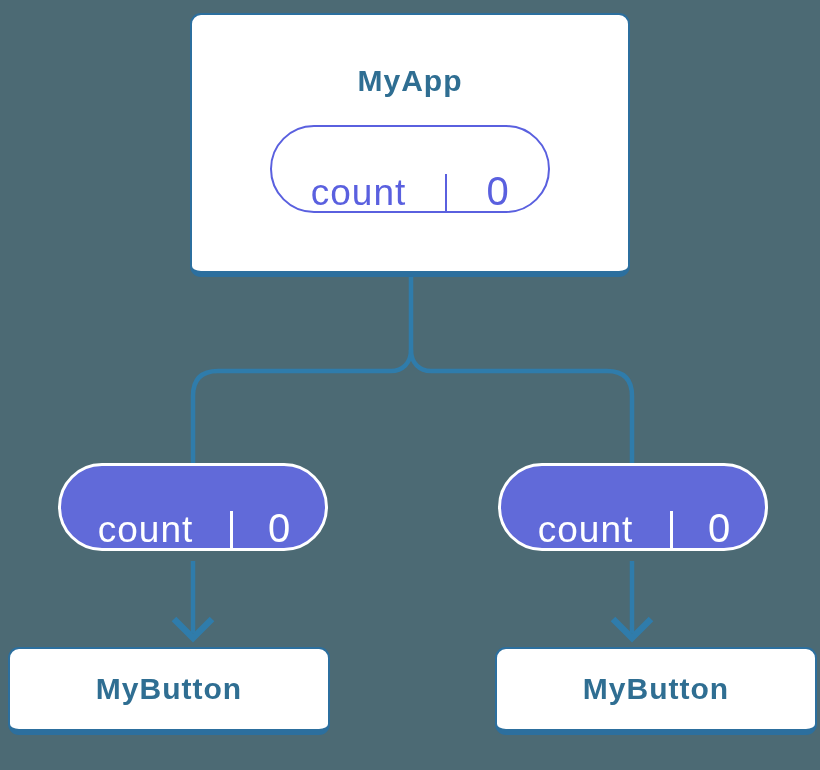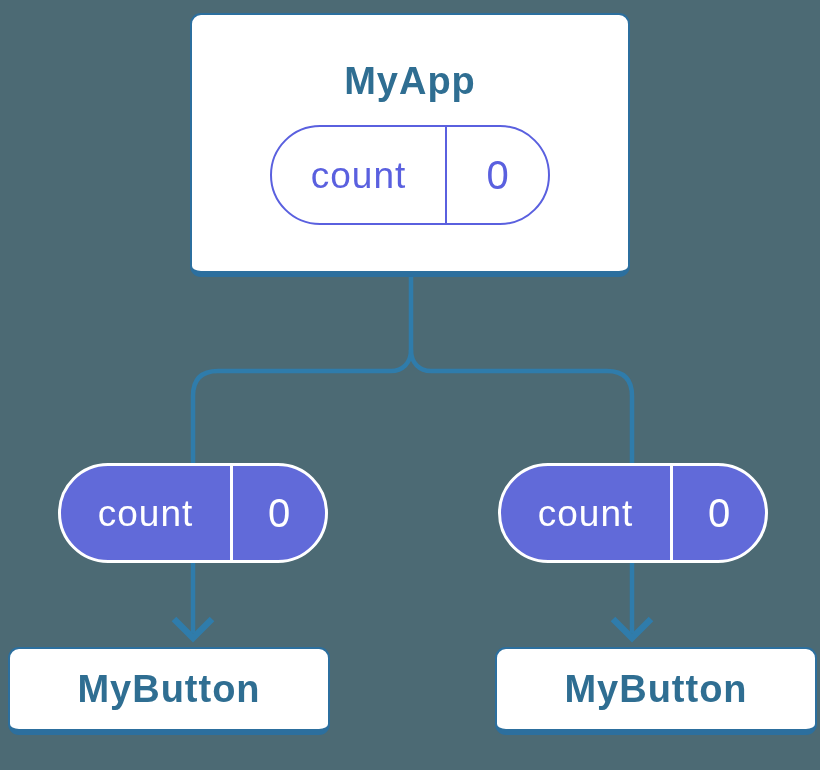--- a/index.html
+++ b/index.html
@@ -34,35 +34,36 @@
     width: 440px; height: 264px;
     padding-top: 44px;
   }
   .card-child {
     width: 322px; height: 88px;
     justify-content: center;
   }
   .card-child-left  { left: 8px;   top: 647px; }
   .card-child-right { left: 495px; top: 647px; }
   .card-title {
-    font-size: 38px;
+    font-size: 30px;
     font-weight: 600;
     letter-spacing: 1px;
     color: #2F6E92;
     line-height: 44px;
     white-space: nowrap;
   }
   .card-root .card-title { margin-bottom: 22px; }
   .pill {
     box-sizing: border-box;
-    height: 100px;
+    height: 88px;
     border-radius: 50px;
     display: flex;
     overflow: hidden;
     z-index: 2;
+    align-items: flex-end;
   }
   .pill-outline {
     width: 280px;
     border: 2.5px solid #5A60DF;
     background: #ffffff;
     color: #5A60DF;
   }
   .pill-filled {
     position: absolute;
     width: 270px;

